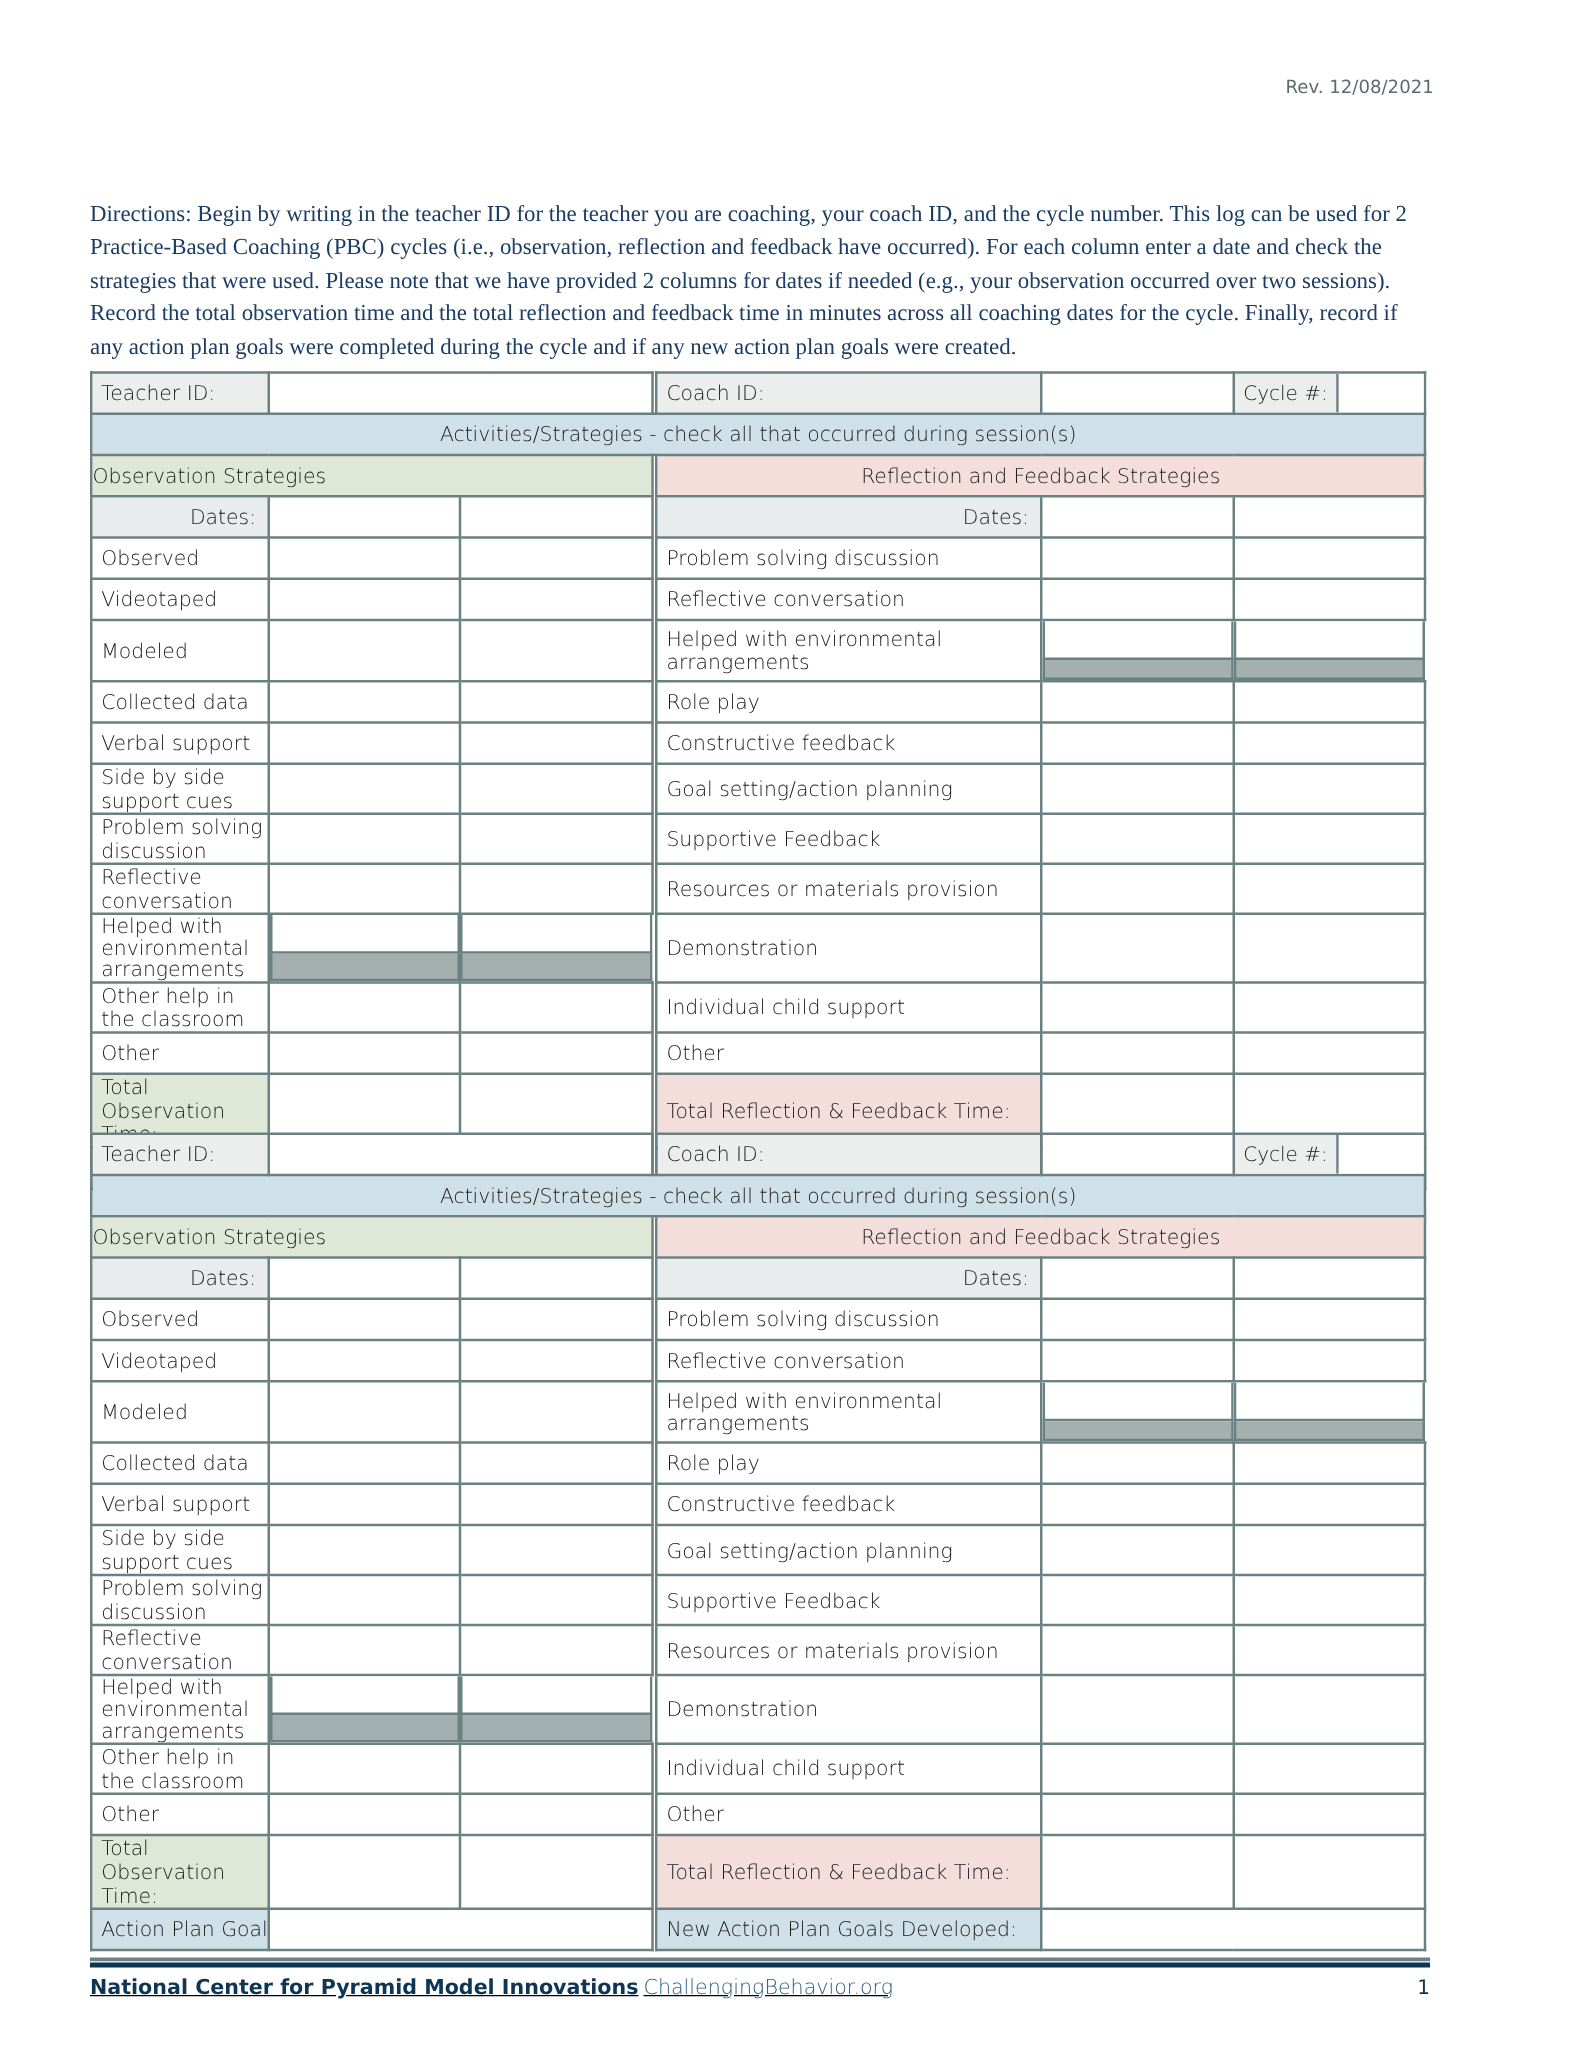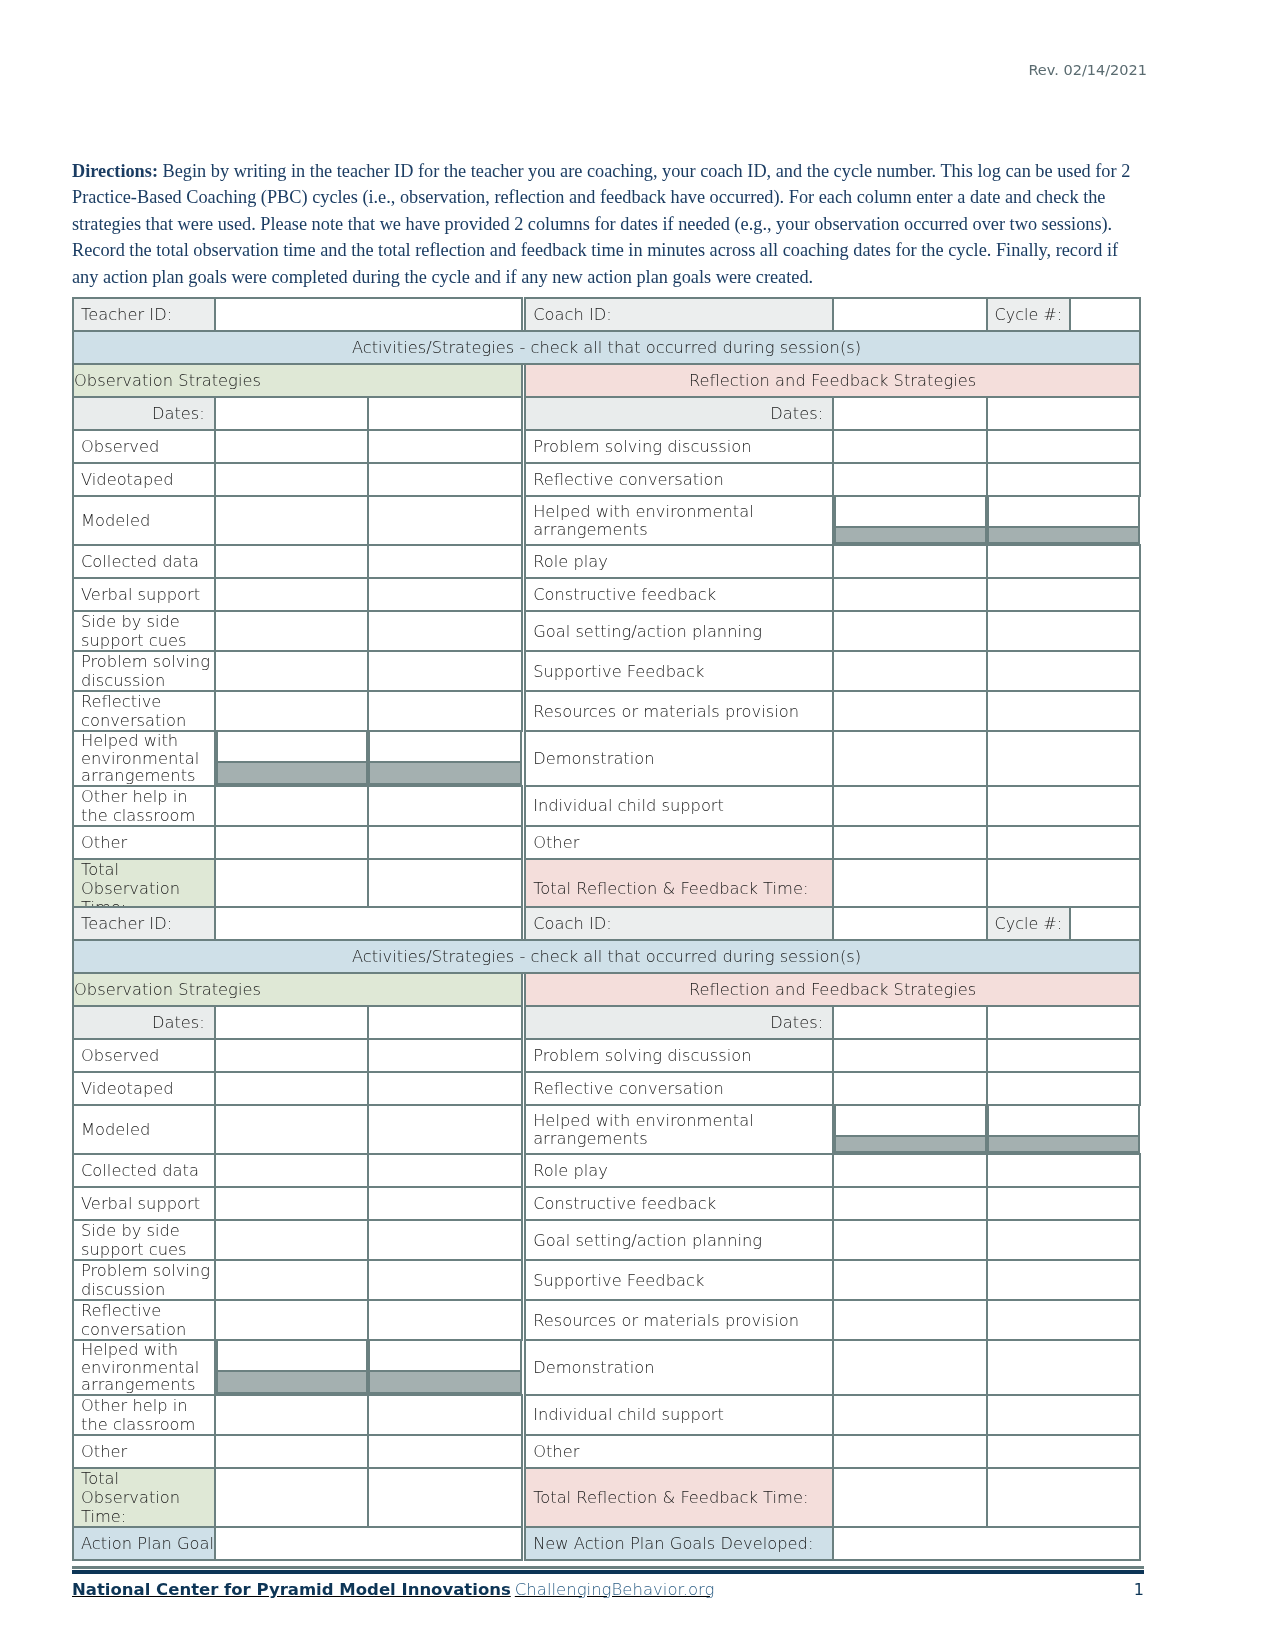--- a/index.html
+++ b/index.html
@@ -64,21 +64,21 @@
   .directions {
     position: absolute;
     left: 72px; top: 158px;
     width: 1075px;
     font-family: "Liberation Serif", serif;
     font-size: 18.3px;
     line-height: 1.445;
     color: #1b3d63;
     text-align: left;
   }
-  .directions b { font-weight: bold; }
+  .directions b { font-weight: normal; }
 
   
   .log-table {
     position: absolute;
     left: 72px;
     width: 1069px;
     border-collapse: collapse;
     table-layout: fixed;
     font-family: "DejaVu Sans", sans-serif;
   }
@@ -197,21 +197,21 @@
   }
 </style>
 </head>
 <body>
 
 <div class="page">
 
   <div class="header">
 
 
-    <div class="rev">Rev. 02/14/2021</div>
+    <div class="rev">Rev. 12/08/2021</div>
   </div>
 
   <div class="directions">
     <b>Directions:</b>
     <span>Begin by writing in the teacher ID for the teacher you are coaching, your coach ID, and the cycle number. This log can be used for 2 Practice-Based Coaching (PBC) cycles (i.e., observation, reflection and feedback have occurred). For each column enter a date and check the strategies that were used. Please note that we have provided 2 columns for dates if needed (e.g., your observation occurred over two sessions). Record the total observation time and the total reflection and feedback time in minutes across all coaching dates for the cycle. Finally, record if any action plan goals were completed during the cycle and if any new action plan goals were created.</span>
   </div>
 
   <table class="log-table" id="table1">
     <colgroup>
       <col style="width:122px">

